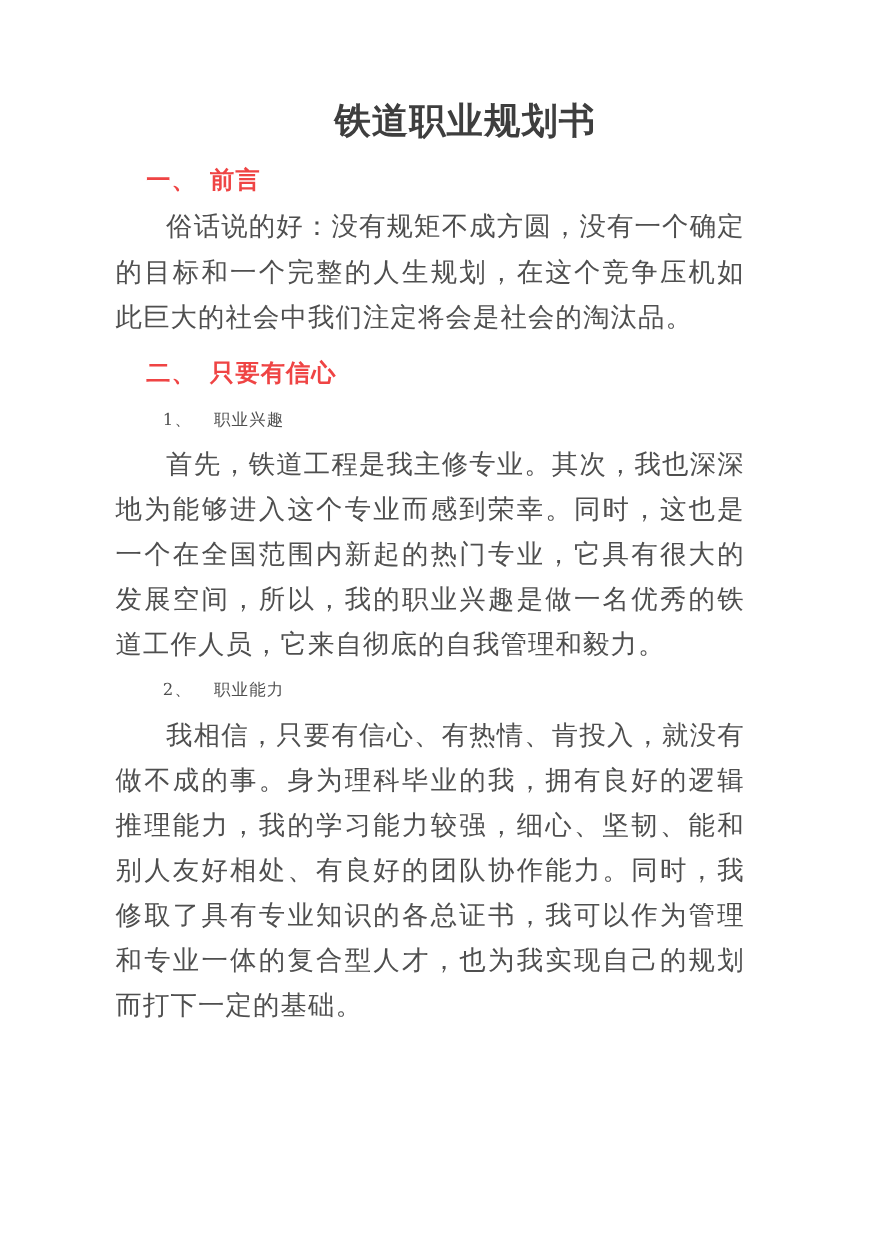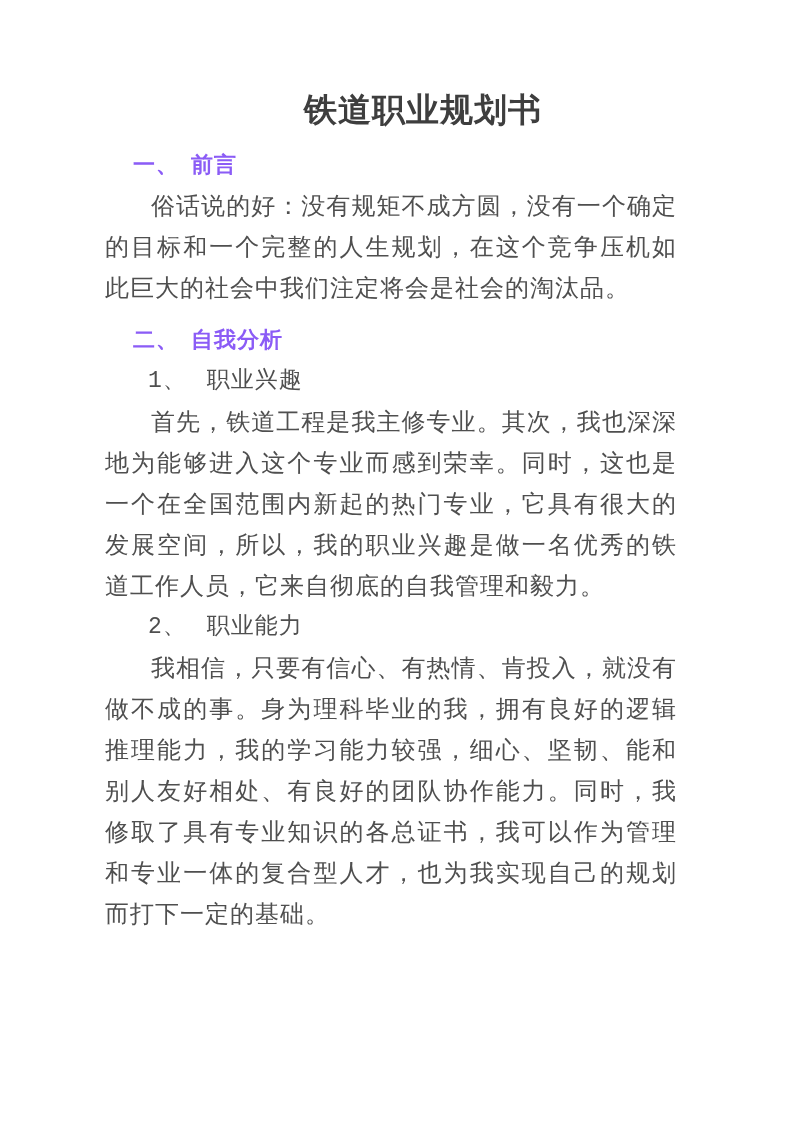--- a/index.html
+++ b/index.html
@@ -27,35 +27,34 @@
     text-indent: 64px;            
     letter-spacing: 1px;
     color: #3e3e3e;
   }
   .sec-heading {
     margin: 8px 0 0 28px;
     font-size: 22px;
     line-height: 44px;
     font-weight: 600;
     letter-spacing: 1px;
-    color: #8b5cf6;
+    color: #ef4444;
     white-space: nowrap;
   }
   .sec-heading .heading-label {
     margin-left: 12px;
   }
   .sub-heading {
     margin: 0 0 0 43px;
-    font-size: 23px;
+    font-size: 15px;
     line-height: 41px;
     font-weight: 400;
     letter-spacing: 1px;
     color: #4f4f4f;
     white-space: nowrap;
-    font-family: Liberation Mono, monospace;
   }
   .sub-heading .heading-label {
     margin-left: 20px;
   }
   p.body-para {
     margin: 0;
     font-size: 24px;
     line-height: 41px;
     letter-spacing: 1px;
     text-align: justify;
@@ -72,21 +71,21 @@
   <h1 class="doc-title">铁道职业规划书</h1>
 
   <div class="sec-heading">
     <span>一、</span><span class="heading-label">前言</span>
   </div>
 
   <p class="body-para">俗话说的好：没有规矩不成方圆，没有一个确定的目标和一个完整的人生规划，在这个竞争压机如此巨大的社会中我们注定将会是社会的淘汰品。</p>
 
 
   <div class="sec-heading">
-    <span>二、</span><span class="heading-label">自我分析</span>
+    <span>二、</span><span class="heading-label">只要有信心</span>
   </div>
 
   <div class="sub-heading">
     <span>1、</span><span class="heading-label">职业兴趣</span>
   </div>
 
   <p class="body-para">首先，铁道工程是我主修专业。其次，我也深深地为能够进入这个专业而感到荣幸。同时，这也是一个在全国范围内新起的热门专业，它具有很大的发展空间，所以，我的职业兴趣是做一名优秀的铁道工作人员，它来自彻底的自我管理和毅力。</p>
 
   <div class="sub-heading">
     <span>2、</span><span class="heading-label">职业能力</span>

